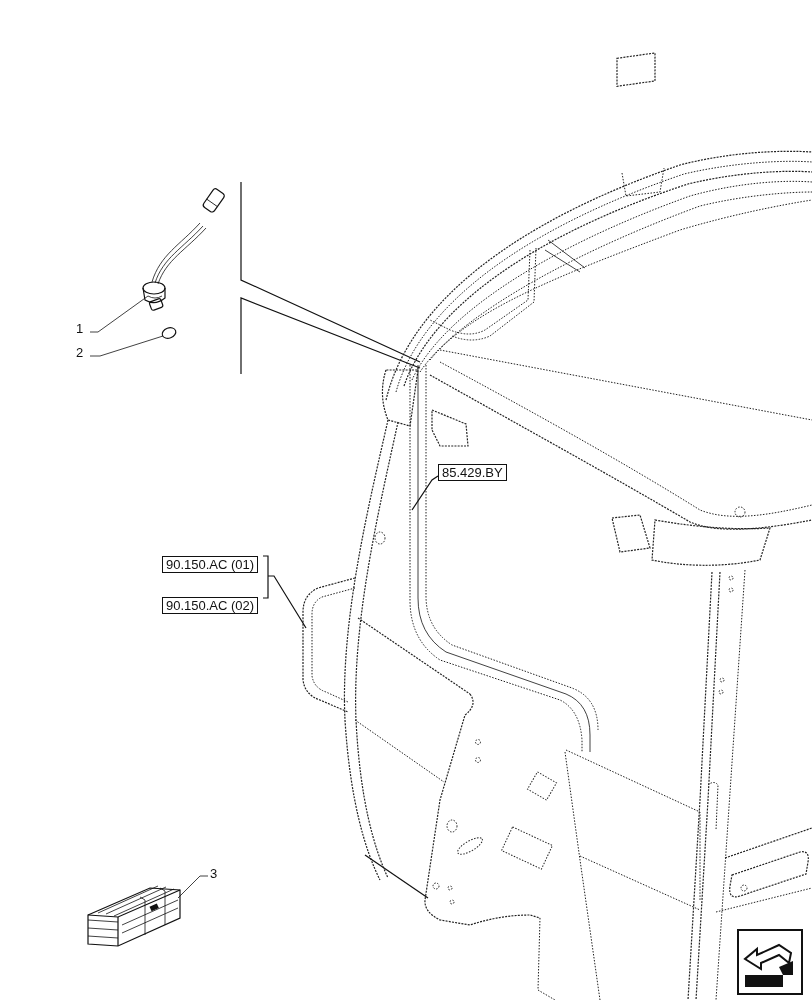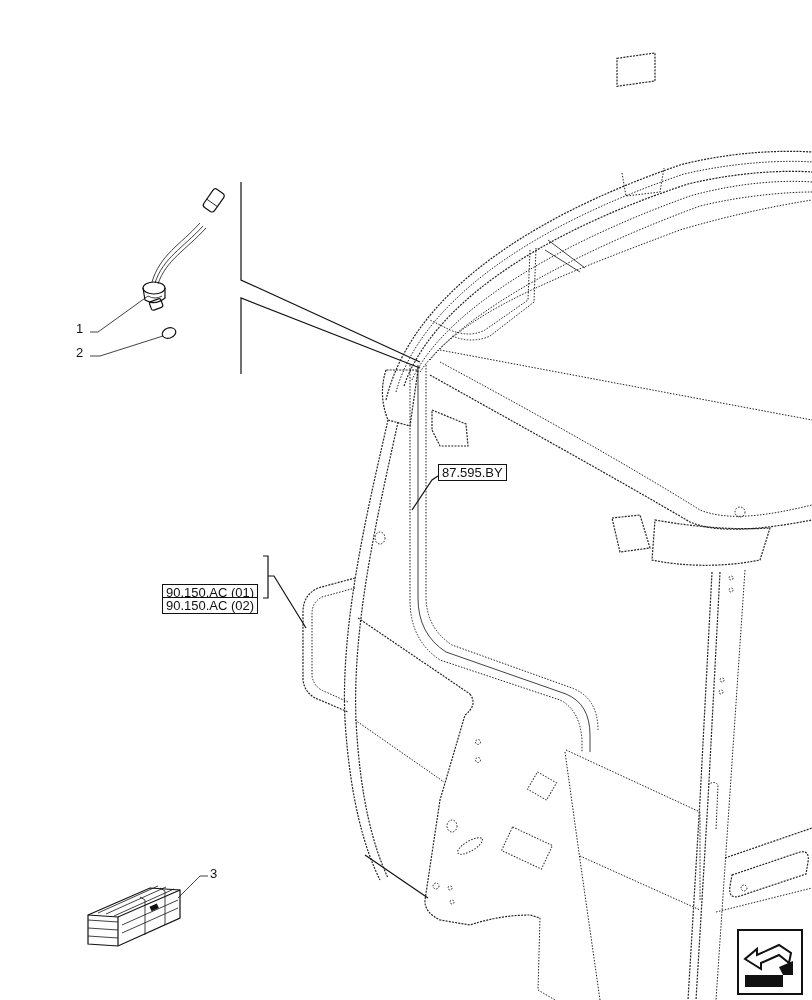--- a/index.html
+++ b/index.html
@@ -138,22 +138,22 @@
     <path d="M140 897 L 145 900 L 145 935 M 160 888 L 165 891 L 165 925" class="thin"></path>
     <rect x="150" y="905" width="8" height="5" fill="#111" transform="rotate(-24 154 907)"></rect>
   </g>
   <path d="M178 898 L 200 876 L 208 876" class="thin"></path>
 </svg>
 
 <div class="callout-num" style="left:76px; top:322px;">1</div>
 <div class="callout-num" style="left:76px; top:346px;">2</div>
 <div class="callout-num" style="left:210px; top:867px;">3</div>
 
-<div class="ref-box" style="left:438px; top:464px;">87.595.BY</div>
-<div class="ref-box" style="left:162px; top:584px;">90.150.AC (01)</div>
+<div class="ref-box" style="left:438px; top:464px;">85.429.BY</div>
+<div class="ref-box" style="left:162px; top:556px;">90.150.AC (01)</div>
 <div class="ref-box" style="left:162px; top:578px;margin-top:19px;">90.150.AC (02)</div>
 
 <div class="nav-arrow">
   <svg width="62" height="62" viewBox="0 0 62 62">
     <path d="M6 28 L 22 38 L 22 32 L 40 24 L 50 32 L 52 22 L 40 14 L 18 24 L 18 18 Z" fill="#fff" stroke="#111" stroke-width="2"></path>
     <path d="M6 44 L 44 44 L 44 56 L 6 56 Z" fill="#111"></path>
     <path d="M40 36 L 54 30 L 54 44 L 44 44 Z" fill="#111"></path>
   </svg>
 </div>
 

